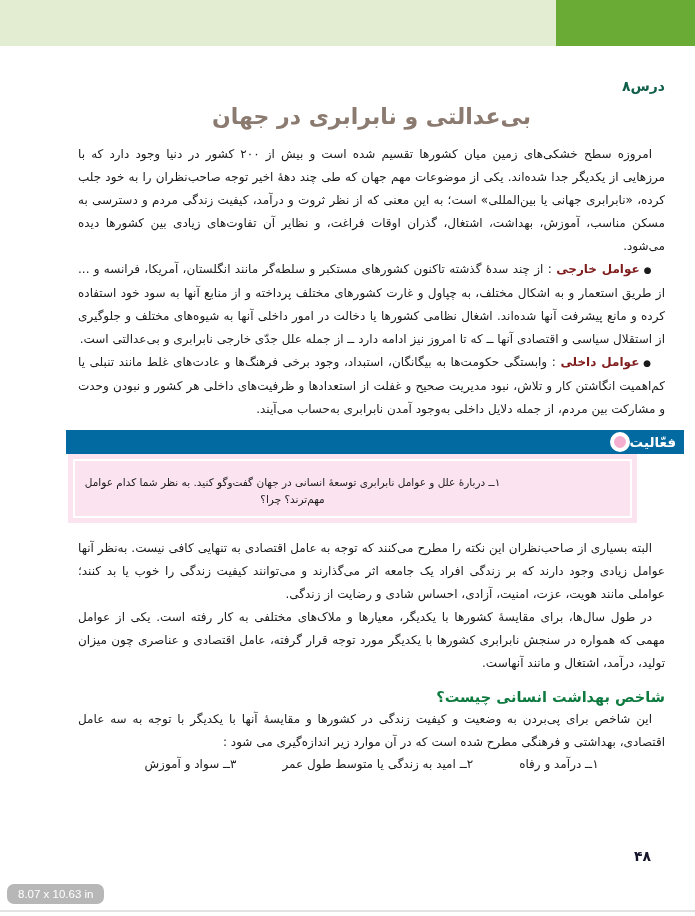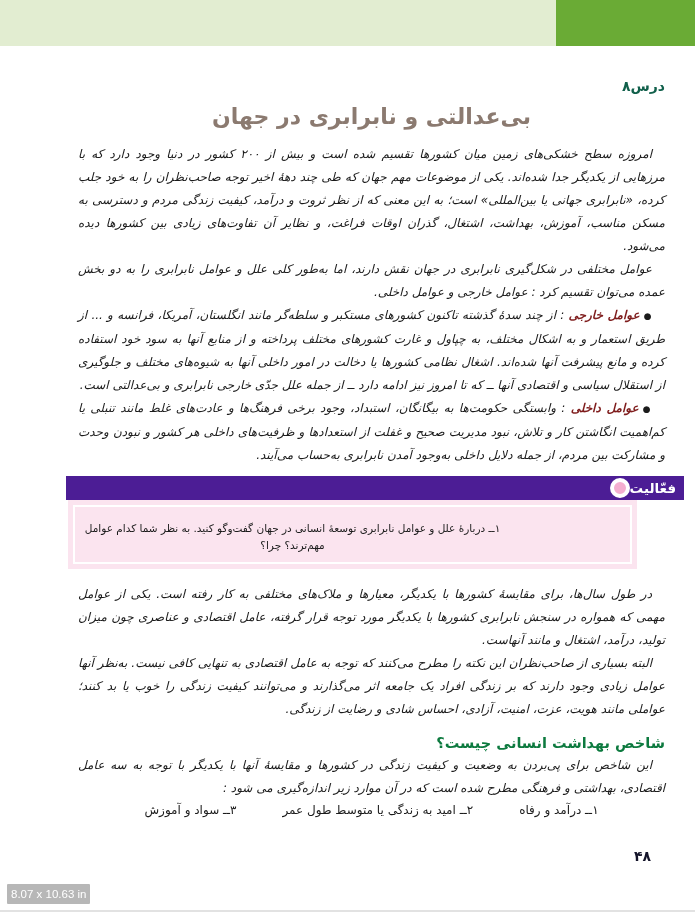--- a/index.html
+++ b/index.html
@@ -11,29 +11,29 @@
   
   .topbar { position:absolute; top:0; left:0; width:695px; height:46px; background:#e2edd1; }
   .topbar-accent { position:absolute; top:0; right:0; width:139px; height:46px; background:#6aab35; }
 
   .content { position:absolute; top:46px; left:0; right:0; padding:0 30px;margin-left:48px; }
 
   .lesson { margin-top:32px; text-align:right; font-size:14px; font-weight:bold; color:#11604b; }
   .title  { margin:10px 0 14px 0; text-align:center; font-size:22px; font-weight:bold; color:#8b7a70; letter-spacing:0.2px; }
 
   .body { margin:0; font-size:12px; line-height:23px; text-align:justify; color:#1b1b1b; }
-  .indent { text-indent:13px;font-style:italic; }
+  .indent { text-indent:13px; }
   .plabel { color:#7f1d1d; font-weight:bold; }
   .psep { color:#1b1b1b; }
   .bullet { font-size:9px; margin-left:4px; color:#1b1b1b; }
 
   
   .activity { position:relative; margin:9px -30px 14px -30px; }
   .activity-banner {
-    margin-right:11px; width:618px; height:24px; background:#4c1d95;
+    margin-right:11px; width:618px; height:24px; background:#0369a1;
     display:flex; align-items:center; padding:0 8px 0 0; box-sizing:border-box; 
   }
   .activity-title { color:#ffffff; font-weight:bold; font-size:13.5px; }
   .activity-circle {
     width:12px; height:12px; border:4px solid #ffffff; border-radius:50%;
     background:#f4aed0; flex:0 0 auto;
   }
   .activity-fold {
     position:absolute; top:24px; left:58px; width:22px; height:18px;
     background:#8f8f8f; clip-path:polygon(0 0, 100% 0, 100% 100%);
@@ -50,62 +50,61 @@
 
   .green-heading { margin:14px 0 3px 0; font-size:14.5px; font-weight:bold; color:#0d7a3f; text-align:right; }
 
   .hdi-items { display:flex; justify-content:center; column-gap:46px; margin-top:3px; font-size:12px; color:#1b1b1b; }
 
   .pagenum { position:absolute; top:848px; right:44px; font-size:14px; font-weight:bold; color:#14142a; }
 
   .size-badge {
     position:absolute; left:7px; top:884px; background:#b7b7b7; color:#ffffff;
     font-family:"Liberation Sans", sans-serif; font-size:11.5px;
-    padding:4px 4px; border-radius:1px; direction:ltr;
+    padding:4px 11px; border-radius:7px; direction:ltr;
   }
   .bottom-line { position:absolute; top:910px; left:0; width:695px; height:2px; background:#e2e2e2; }
 </style>
 </head>
 <body>
 
 <div class="page">
 
   <div class="topbar">
     <div class="topbar-accent"></div>
   </div>
 
   <div class="content">
 
     <div class="lesson">درس۸</div>
 
     <h1 class="title">بی‌عدالتی و نابرابری در جهان</h1>
 
     <p class="body indent">امروزه سطح خشکی‌های زمین میان کشورها تقسیم شده است و بیش از ۲۰۰ کشور در دنیا وجود دارد که با مرزهایی از یکدیگر جدا شده‌اند. یکی از موضوعات مهم جهان که طی چند دهۀ اخیر توجه صاحب‌نظران را به خود جلب کرده، «نابرابری جهانی یا بین‌المللی» است؛ به این معنی که از نظر ثروت و درآمد، کیفیت زندگی مردم و دسترسی به مسکن مناسب، آموزش، بهداشت، اشتغال، گذران اوقات فراغت، و نظایر آن تفاوت‌های زیادی بین کشورها دیده می‌شود.</p>
 
-    <p class="body indent">عوامل مختلفی در شکل‌گیری نابرابری در جهان نقش دارند، اما به‌طور کلی علل و عوامل نابرابری را به دو بخش عمده می‌توان تقسیم کرد : عوامل خارجی و عوامل داخلی.</p>
 
     <p class="body indent"><span class="bullet">●</span><span class="plabel">عوامل خارجی</span><span class="psep"> : </span><span>از چند سدۀ گذشته تاکنون کشورهای مستکبر و سلطه‌گر مانند انگلستان، آمریکا، فرانسه و ... از طریق استعمار و به اشکال مختلف، به چپاول و غارت کشورهای مختلف پرداخته و از منابع آنها به سود خود استفاده کرده و مانع پیشرفت آنها شده‌اند. اشغال نظامی کشورها یا دخالت در امور داخلی آنها به شیوه‌های مختلف و جلوگیری از استقلال سیاسی و اقتصادی آنها ــ که تا امروز نیز ادامه دارد ــ از جمله علل جدّی خارجی نابرابری و بی‌عدالتی است.</span></p>
 
     <p class="body indent"><span class="bullet">●</span><span class="plabel">عوامل داخلی</span><span class="psep"> : </span><span>وابستگی حکومت‌ها به بیگانگان، استبداد، وجود برخی فرهنگ‌ها و عادت‌های غلط مانند تنبلی یا کم‌اهمیت انگاشتن کار و تلاش، نبود مدیریت صحیح و غفلت از استعدادها و ظرفیت‌های داخلی هر کشور و نبودن وحدت و مشارکت بین مردم، از جمله دلایل داخلی به‌وجود آمدن نابرابری به‌حساب می‌آیند.</span></p>
 
     <div class="activity">
       <div class="activity-banner">
         <span class="activity-title">فعّالیت</span>
         <span class="activity-circle"></span>
       </div>
       <div class="activity-fold"></div>
       <div class="activity-box">
         <div class="activity-box-frame"></div>
         <p class="activity-text">۱ــ دربارۀ علل و عوامل نابرابری توسعۀ انسانی در جهان گفت‌وگو کنید. به نظر شما کدام عوامل مهم‌ترند؟ چرا؟</p>
       </div>
     </div>
 
+    <p class="body indent">البته بسیاری از صاحب‌نظران این نکته را مطرح می‌کنند که توجه به عامل اقتصادی به تنهایی کافی نیست. به‌نظر آنها عوامل زیادی وجود دارند که بر زندگی افراد یک جامعه اثر می‌گذارند و می‌توانند کیفیت زندگی را خوب یا بد کنند؛ عواملی مانند هویت، عزت، امنیت، آزادی، احساس شادی و رضایت از زندگی.</p>
+
     <p class="body indent">در طول سال‌ها، برای مقایسۀ کشورها با یکدیگر، معیارها و ملاک‌های مختلفی به کار رفته است. یکی از عوامل مهمی که همواره در سنجش نابرابری کشورها با یکدیگر مورد توجه قرار گرفته، عامل اقتصادی و عناصری چون میزان تولید، درآمد، اشتغال و مانند آنهاست.</p>
-
-    <p class="body indent">البته بسیاری از صاحب‌نظران این نکته را مطرح می‌کنند که توجه به عامل اقتصادی به تنهایی کافی نیست. به‌نظر آنها عوامل زیادی وجود دارند که بر زندگی افراد یک جامعه اثر می‌گذارند و می‌توانند کیفیت زندگی را خوب یا بد کنند؛ عواملی مانند هویت، عزت، امنیت، آزادی، احساس شادی و رضایت از زندگی.</p>
 
     <h2 class="green-heading">شاخص بهداشت انسانی چیست؟</h2>
 
     <p class="body indent">این شاخص برای پی‌بردن به وضعیت و کیفیت زندگی در کشورها و مقایسۀ آنها با یکدیگر با توجه به سه عامل اقتصادی، بهداشتی و فرهنگی مطرح شده است که در آن موارد زیر اندازه‌گیری می شود :</p>
 
     <div class="hdi-items">
       <span>۱ــ درآمد و رفاه</span>
       <span>۲ــ امید به زندگی یا متوسط طول عمر</span>
       <span>۳ــ سواد و آموزش</span>
     </div>

